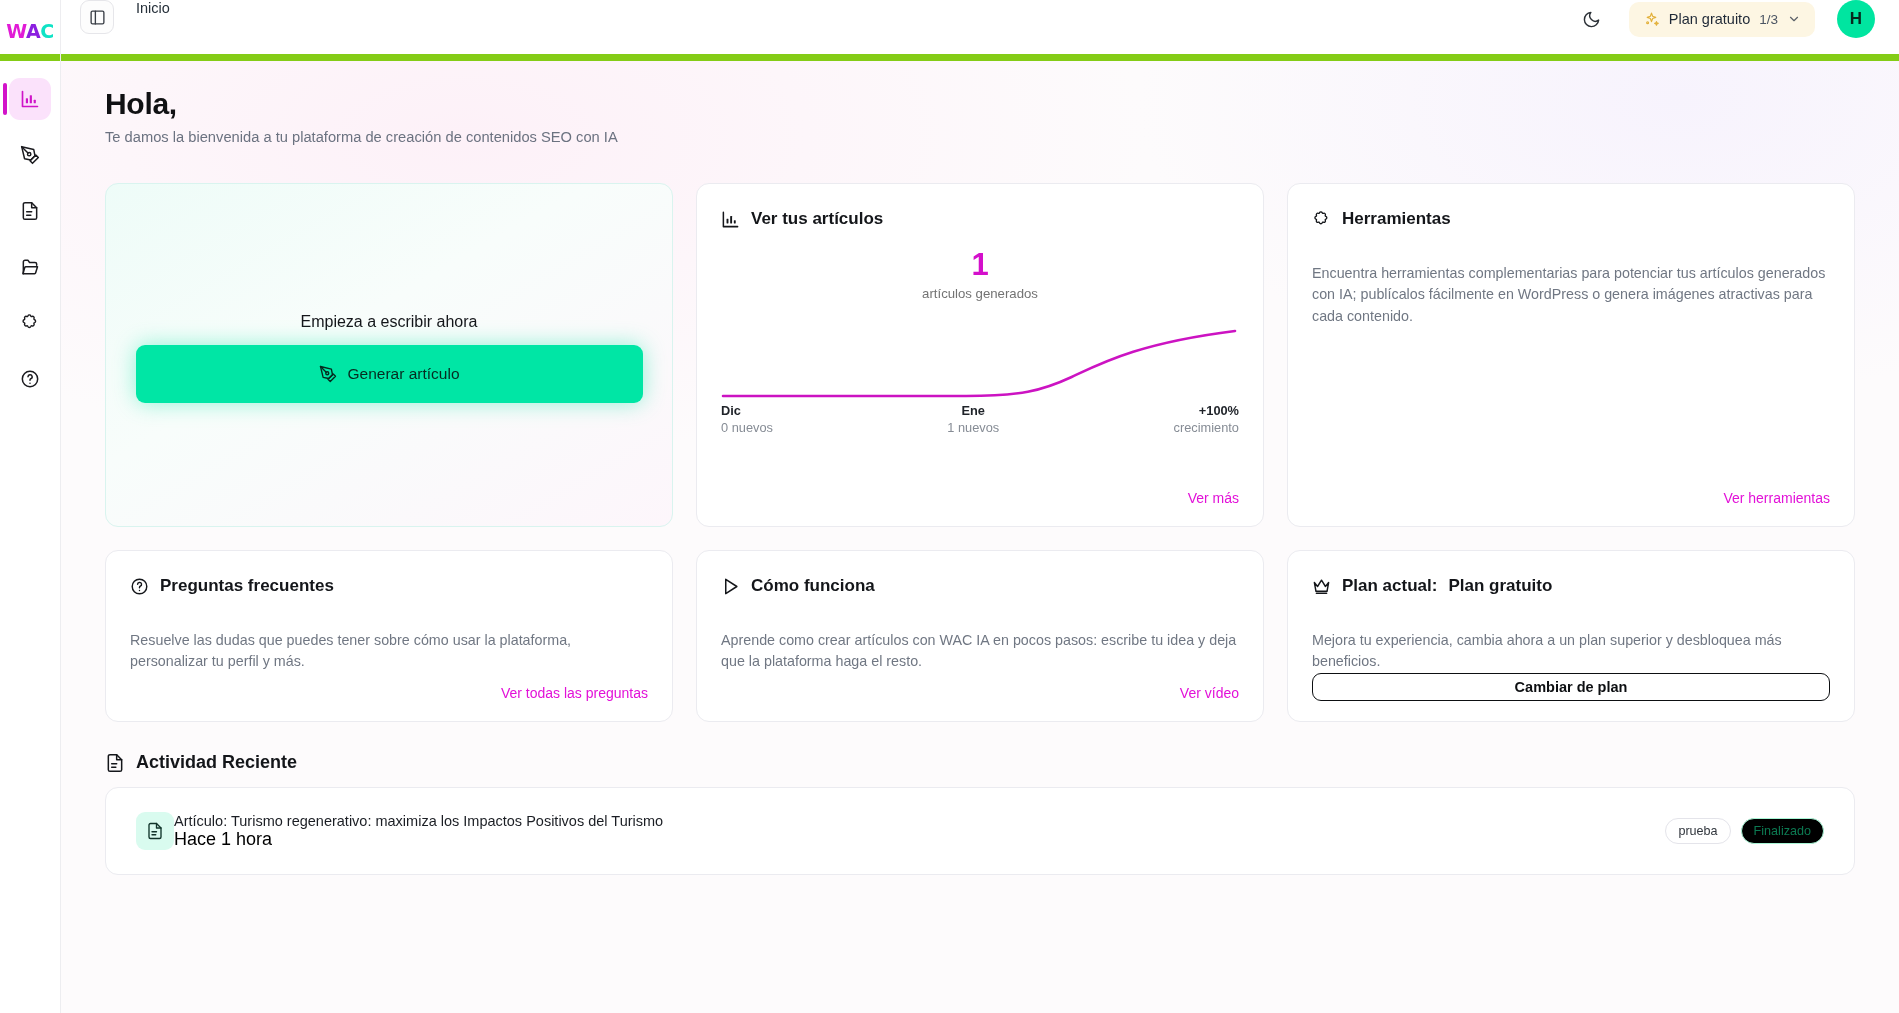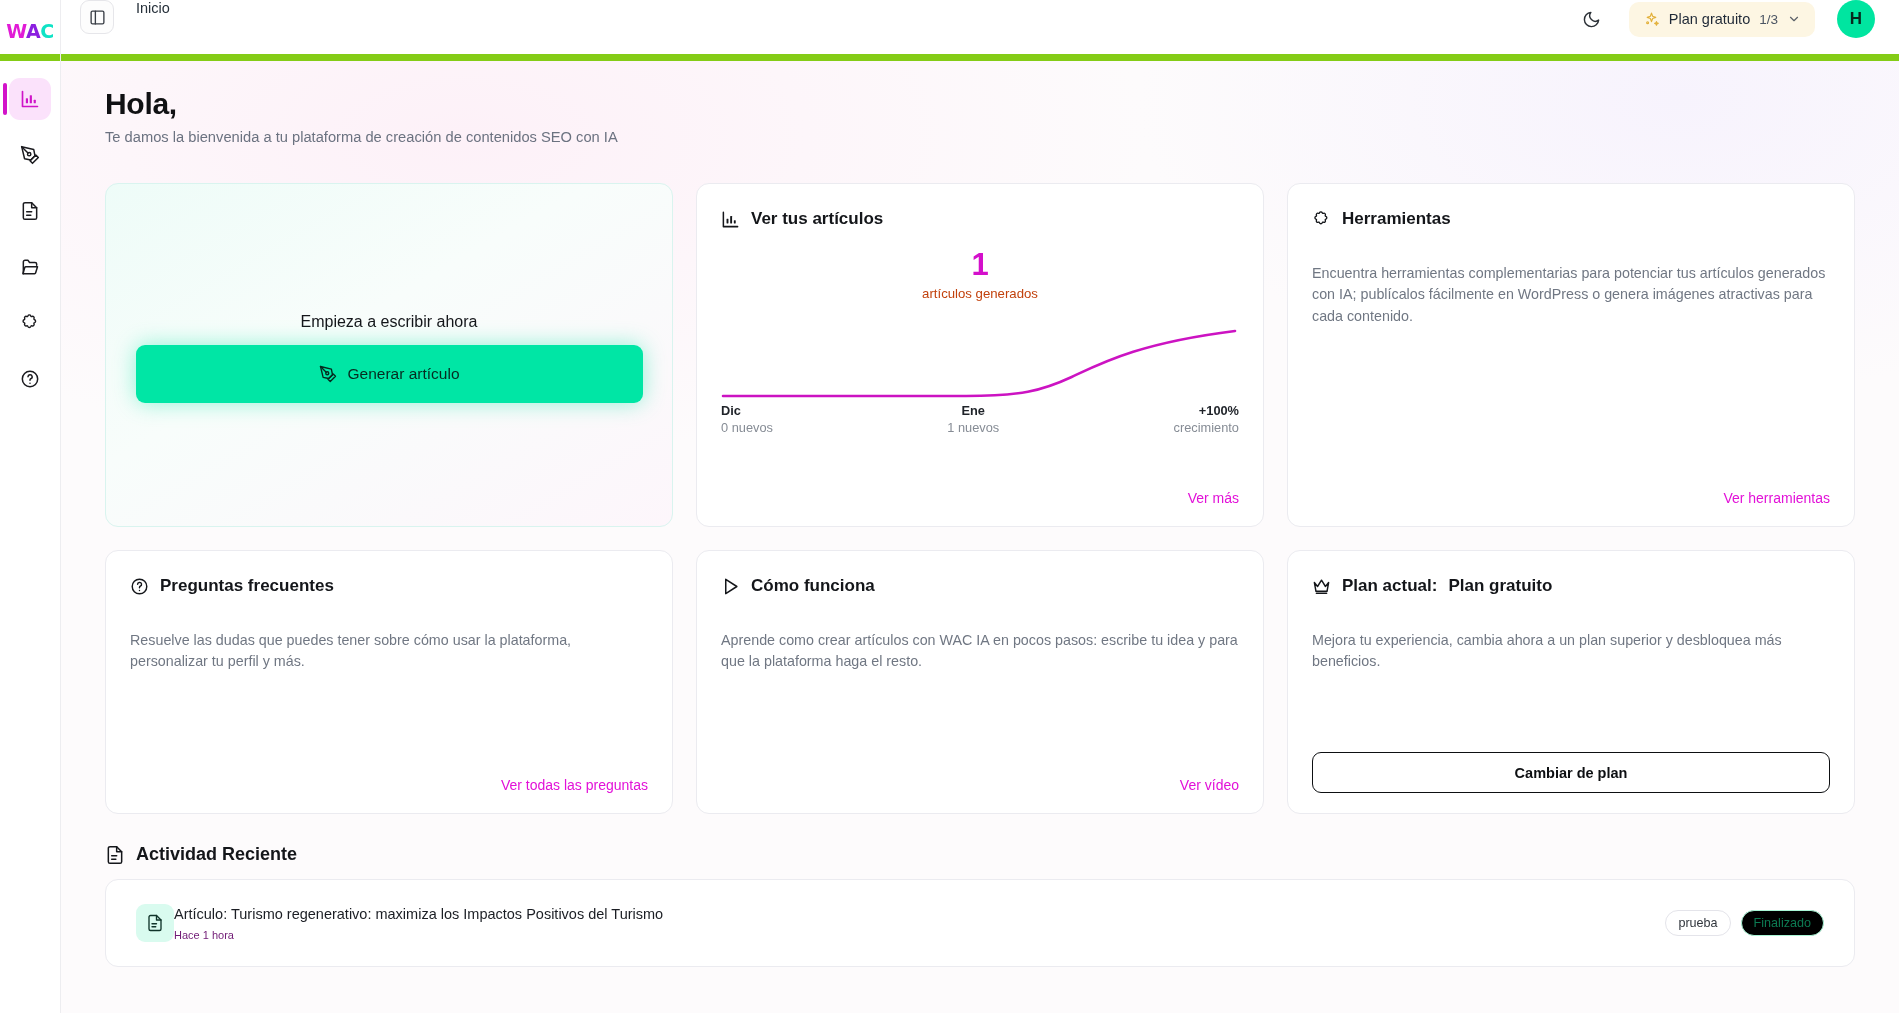--- a/index.html
+++ b/index.html
@@ -111,21 +111,21 @@
 
   .card {
     background: #ffffff;
     border: 1px solid #ebebf0;
     border-radius: 13px;
     padding: 25px 24px 20px 24px;
     display: flex; flex-direction: column;
     position: relative;
   }
   .card.tall { height: 344px; }
-  .card.short { height: 264px; }
+  .card.short { height: 172px; }
 
   .card.cta {
     background: linear-gradient(150deg, #eefcf8 0%, #f8fdfb 42%, #fdf6fb 100%);
     border: 1px solid #d9f4ef;
     align-items: center; justify-content: center;
   }
 
   .card-head {
     display: flex; align-items: center; gap: 11px; margin-bottom: 6px;
   }
@@ -148,21 +148,21 @@
     display: flex; align-items: center; justify-content: center; gap: 11px;
     font-size: 15.5px; font-weight: 500; color: #062b20;
     cursor: pointer;
     box-shadow: 0 0 22px rgba(0,230,165,.42);
     font-family: "Liberation Sans", sans-serif;
   }
 
   
   .chart-wrap { margin-top: 14px; flex: 1; display: flex; flex-direction: column; }
   .chart-big { text-align: center; font-size: 31px; font-weight: 700; color: #d40fcb; line-height: 1.05; }
-  .chart-caption { text-align: center; font-size: 13.2px; color: #c2410c; margin-top: 4px; }
+  .chart-caption { text-align: center; font-size: 13.2px; color: #737373; margin-top: 4px; }
   .chart-svg { width: 100%; height: 84px; margin-top: 16px; display: block; }
   .chart-axis {
     display: flex; justify-content: space-between; margin-top: 2px;
   }
   .axis-col { text-align: center; }
   .axis-col.l { text-align: left; }
   .axis-col.r { text-align: right; }
   .axis-top { font-size: 12.8px; color: #1f2329; font-weight: 600; }
   .axis-bot { font-size: 12.8px; color: #868c95; margin-top: 2px; }
 
@@ -190,21 +190,21 @@
     padding: 11px 8px;
   }
   .activity-icon {
     width: 38px; height: 38px; border-radius: 9px;
     background: #d9fbef; color: #10342a;
     display: flex; align-items: center; justify-content: center;
     flex: none;
   }
   .activity-texts { min-width: 0; }
   .activity-name { font-size: 14.5px; color: #1b1e24; }
-  .activity-time { font-size: 11px; color: #701a75; margin-top: 7px; }
+  .activity-time { font-size: 18px; color: #000000; margin-top: 0; }
   .activity-tags { margin-left: auto; display: flex; align-items: center; gap: 10px; }
   .tag {
     font-size: 12.6px; padding: 5px 12px; border-radius: 999px;
     border: 1px solid #e4e4ea; color: #31363d; background: #fff;
   }
   .tag.done {
     background: #000000; border-color: #a9f6d6; color: #0c7a52; font-weight: 500;
   }
   svg { display: block; }
 </style>
@@ -411,21 +411,21 @@
 
       <div class="card short">
         <div class="card-head">
           <span>
             <svg width="19" height="19" viewBox="0 0 24 24" fill="none" stroke="#14161a" stroke-width="1.9" stroke-linecap="round" stroke-linejoin="round">
               <polygon points="6 3 20 12 6 21 6 3"></polygon>
             </svg>
           </span>
           <span class="card-title">Cómo funciona</span>
         </div>
-        <div class="card-desc">Aprende como crear artículos con WAC IA en pocos pasos: escribe tu idea y para que la plataforma haga el resto.</div>
+        <div class="card-desc">Aprende como crear artículos con WAC IA en pocos pasos: escribe tu idea y deja que la plataforma haga el resto.</div>
         <div class="card-link">Ver vídeo</div>
       </div>
 
       <div class="card short">
         <div class="card-head">
           <span>
             <svg width="19" height="19" viewBox="0 0 24 24" fill="none" stroke="#14161a" stroke-width="1.8" stroke-linecap="round" stroke-linejoin="round">
               <path d="M3 7l4 5 5-8 5 8 4-5-2 11H5L3 7z"></path>
                 <line x1="5.5" y1="20.5" x2="18.5" y2="20.5"></line>
             </svg>

